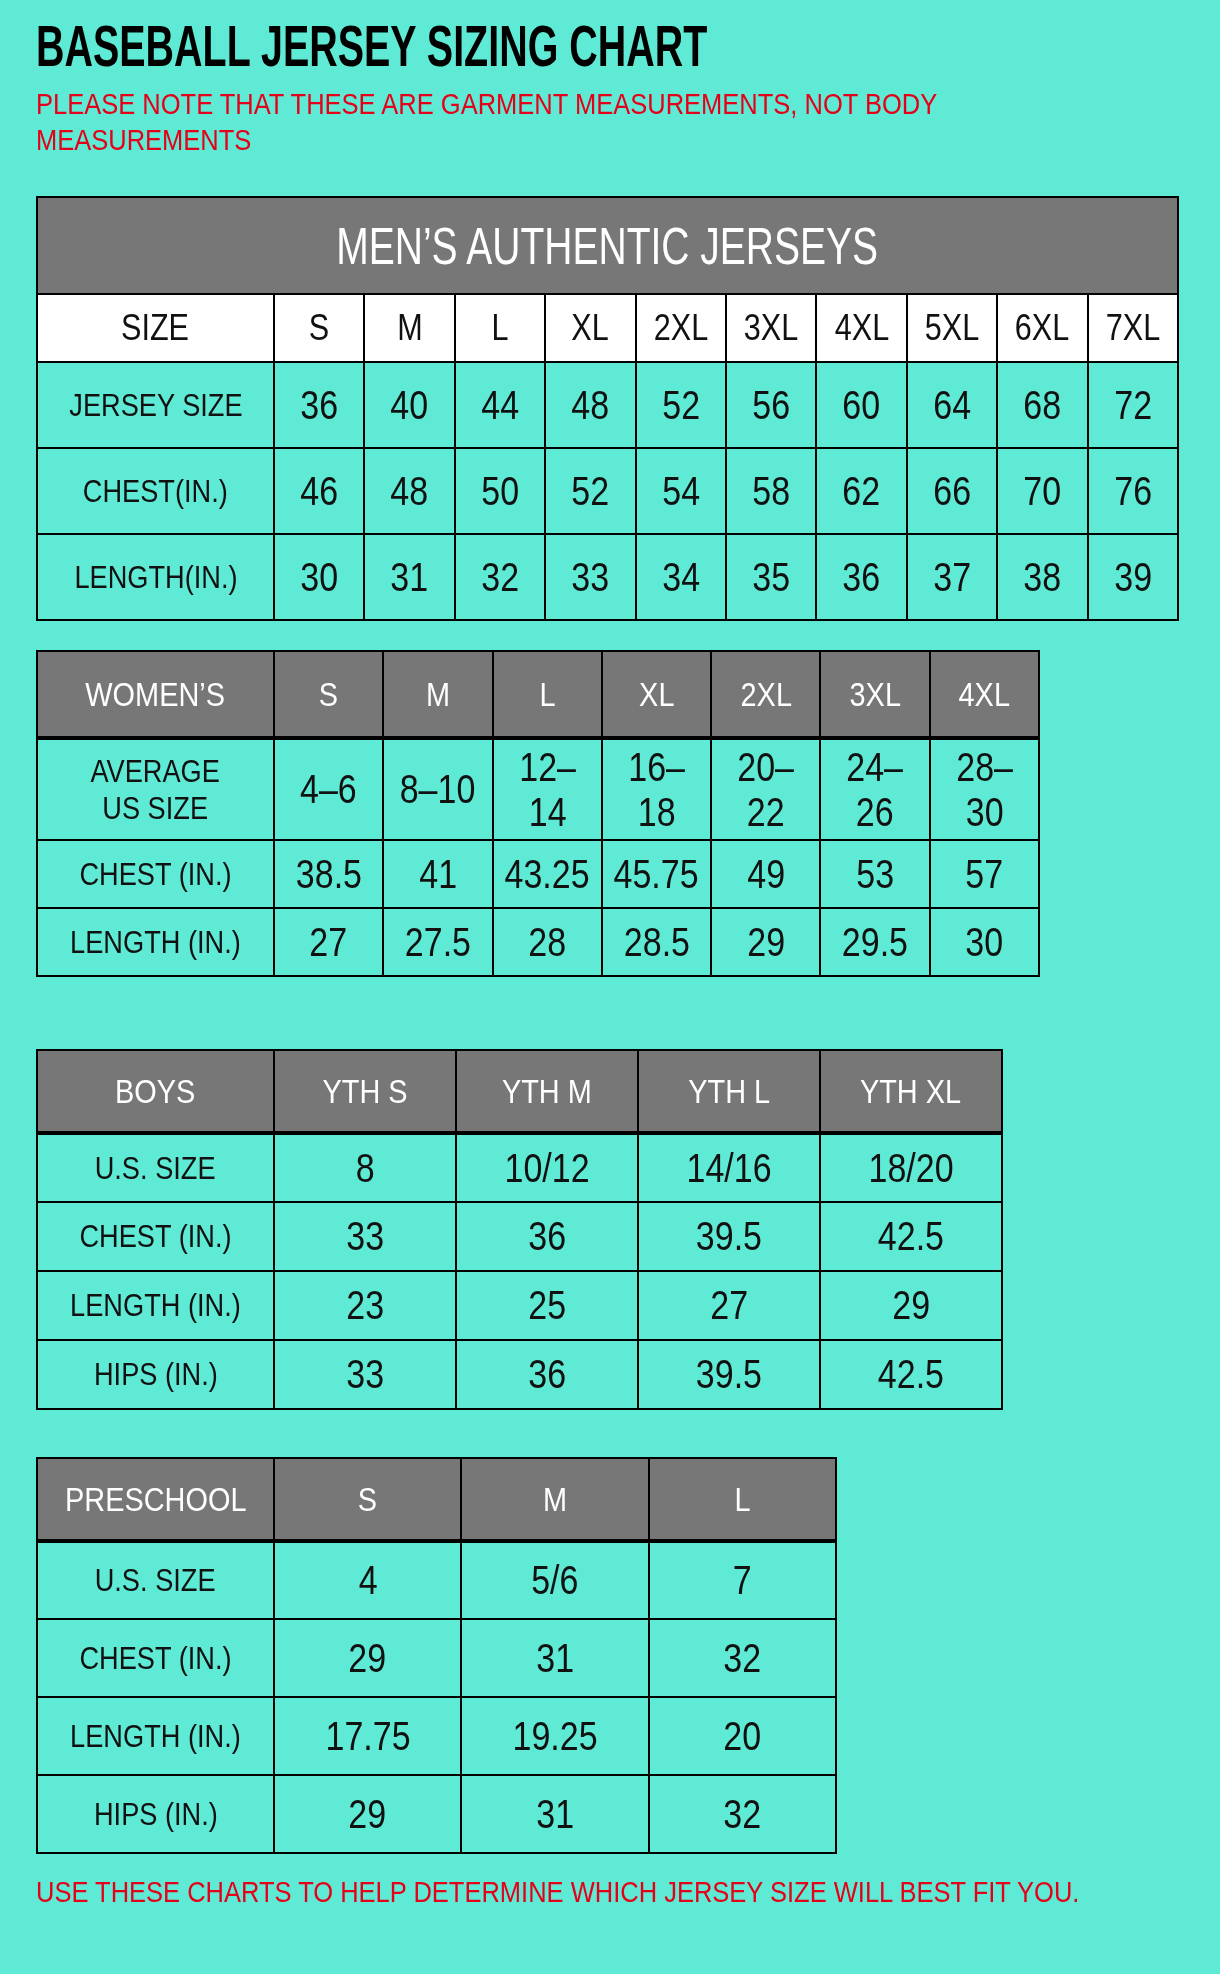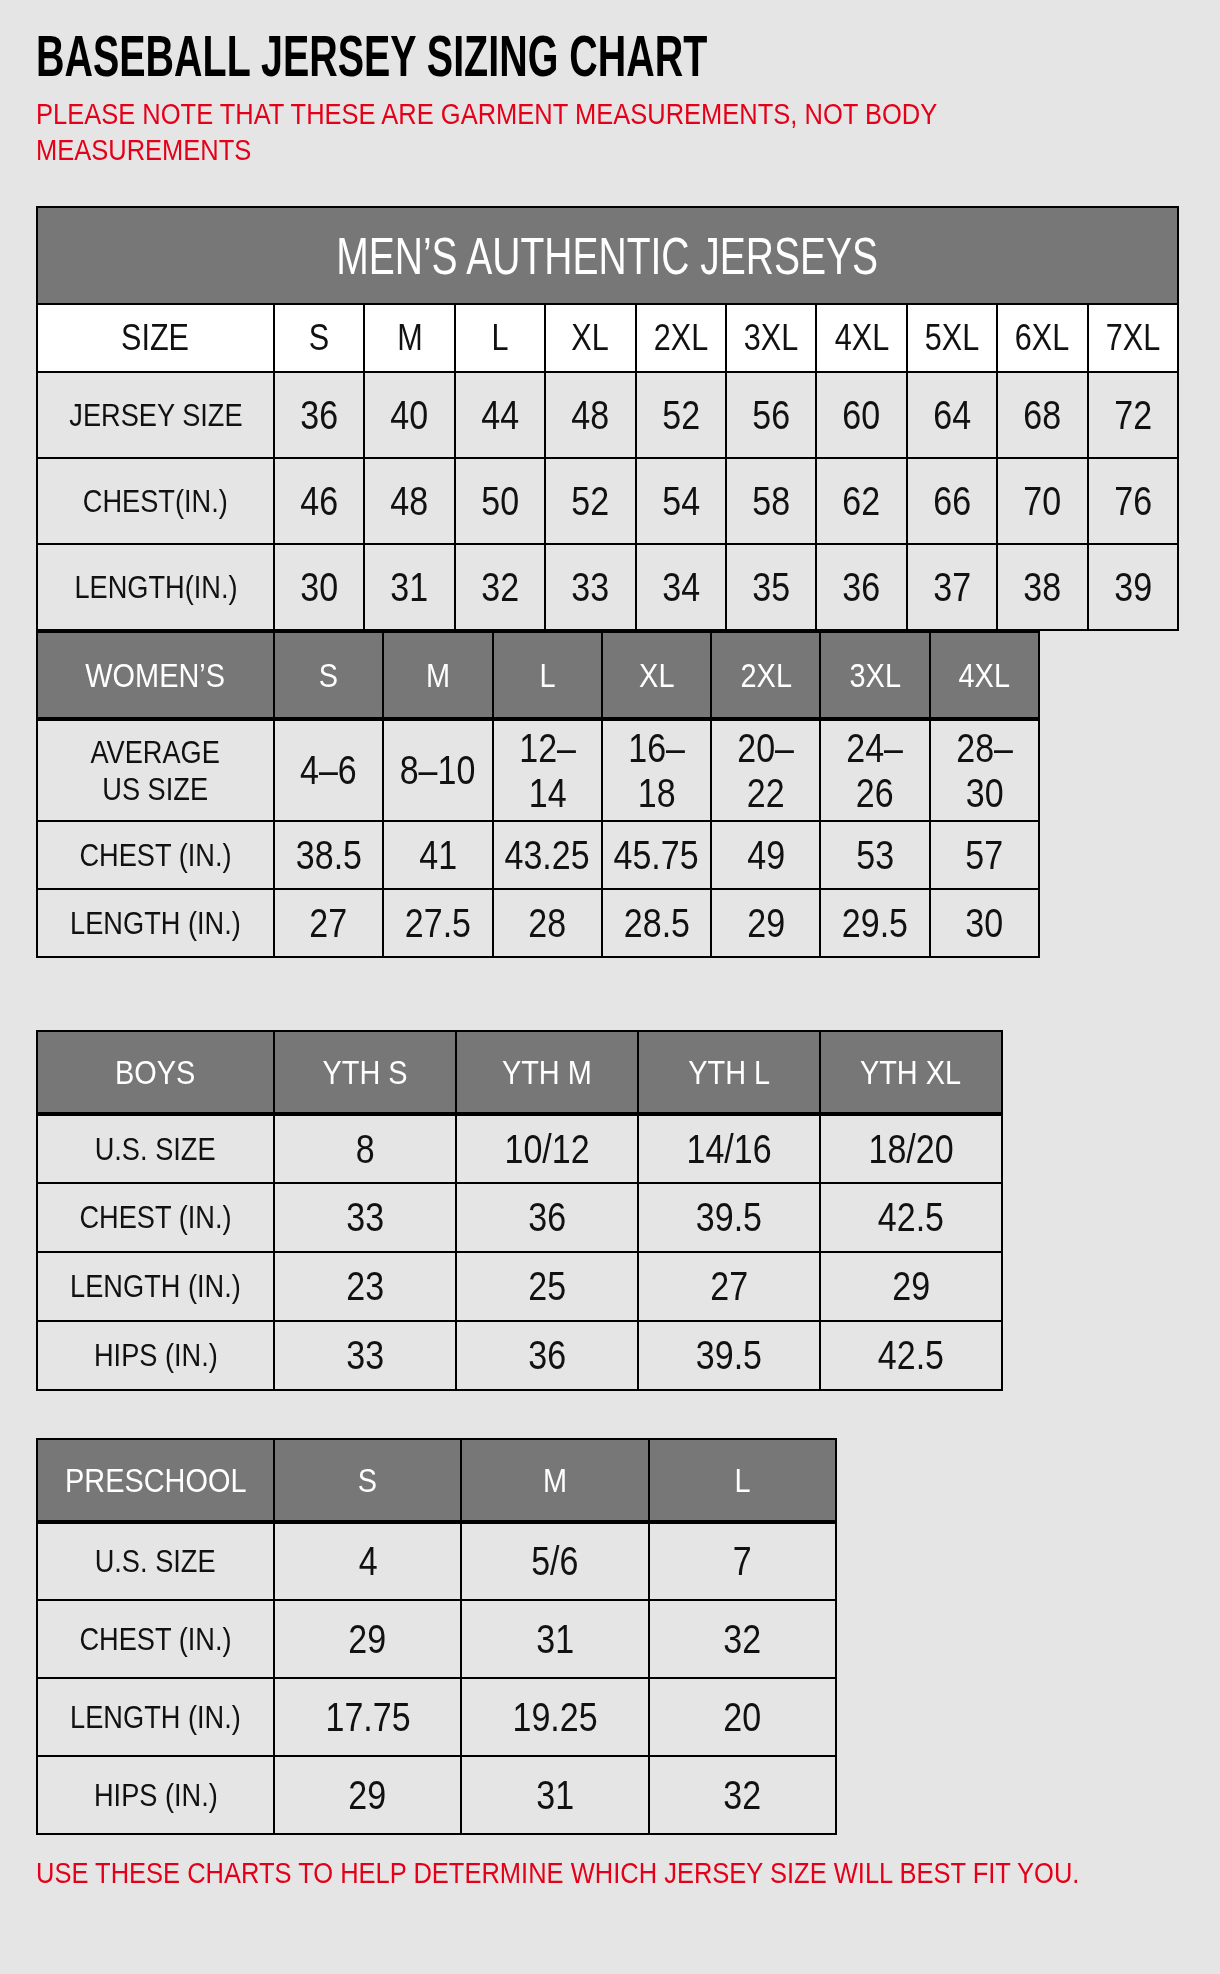--- a/index.html
+++ b/index.html
@@ -1,22 +1,22 @@
 <!DOCTYPE html>
 <html><head>
 <meta charset="utf-8">
 <style>
   html,body{margin:0;padding:0;background:#fff;}
   .page{
     position:relative;
     width:1220px;height:1974px;
-    background:#e5e5e5;
+    background:#5eead4;
     overflow:hidden;
     box-sizing:border-box;
-    padding:26px 0 0 36px;
+    padding:16px 0 0 36px;
     font-family:"Liberation Sans","DejaVu Sans",sans-serif;
     color:#111;
   }
   
   .title{
     font-size:58px;
     font-weight:900;
     line-height:60px;
     color:#000;
     white-space:nowrap;
@@ -72,21 +72,21 @@
     background:#ffffff;
     color:#111;
     font-size:36px;
   }
   td.row-label{ font-size:32px; }
   td.cell-value{ font-size:40px; }
   .tbl-mens{ width:1143px; margin-top:38px; }
   .tbl-mens .banner-row th{ height:95px;margin-top:14px; }
   .tbl-mens .white-header th{ height:66px; }
   .tbl-mens tbody tr{ height:86px; }
-  .tbl-womens{ width:1004px; }
+  .tbl-womens{ width:1004px; margin-top:29px; }
   .tbl-womens .gray-header th{ height:84px; }
   .tbl-womens tbody tr{ height:68px; }
   .tbl-womens tbody tr:first-child{ height:102px; }
   .tbl-boys{ width:967px; margin-top:72px; }
   .tbl-boys .gray-header th{ height:80px; }
   .tbl-boys tbody tr{ height:69px; }
   .tbl-preschool{ width:801px; margin-top:47px; }
   .tbl-preschool .gray-header th{ height:80px; }
   .tbl-preschool tbody tr{ height:78px; }
   

